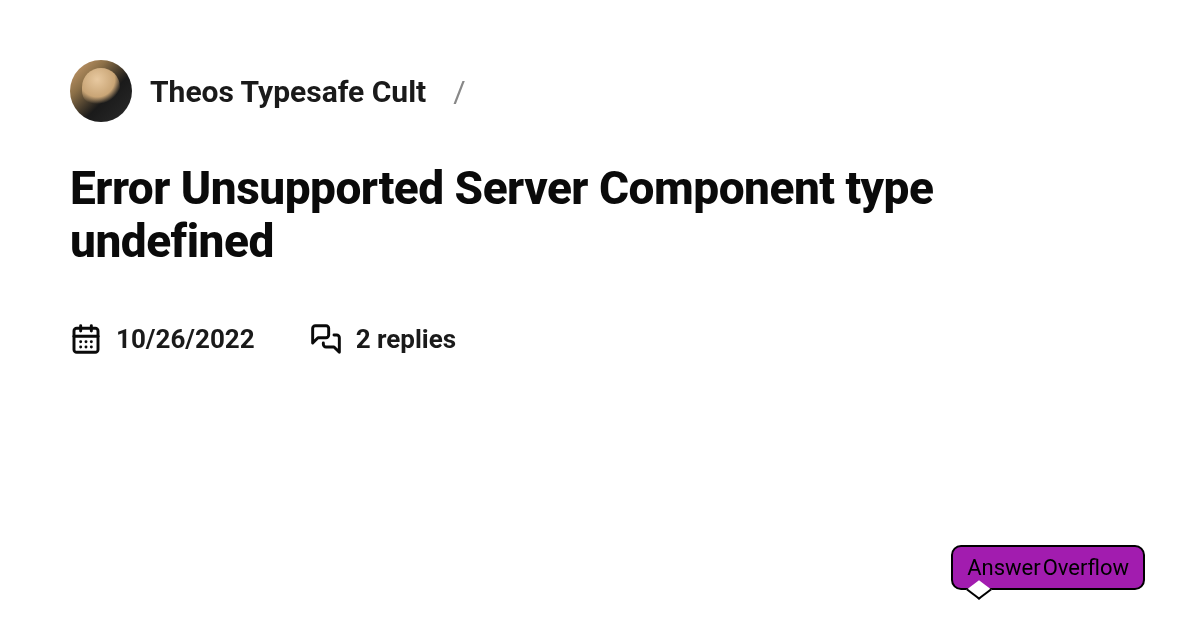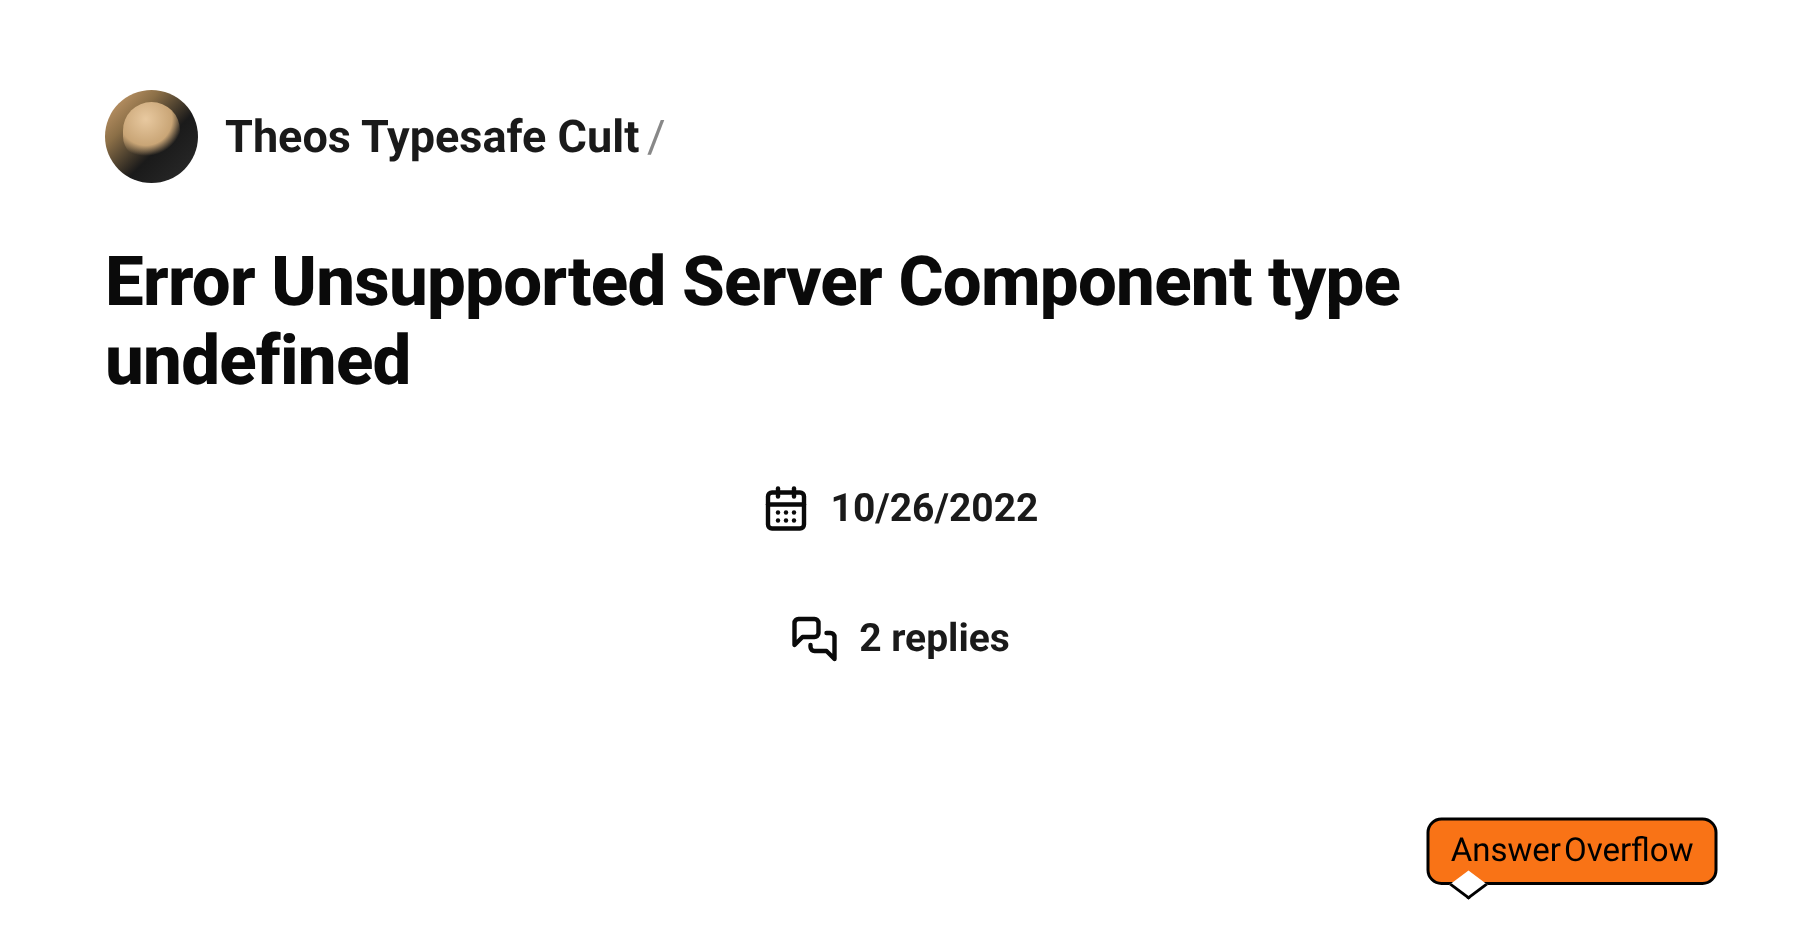--- a/index.html
+++ b/index.html
@@ -38,21 +38,21 @@
       height: 38px;
       background: radial-gradient(circle at 40% 30%, #e8c9a0 0%, #c9a576 50%, transparent 70%);
       border-radius: 50% 50% 40% 40%;
     }
     .breadcrumb-text {
       font-size: 30px;
       font-weight: 700;
       color: #1a1a1a;
       display: flex;
       align-items: center;
-      gap: 5px;
+      gap: 27px;
     }
     .separator {
       color: #888;
       font-weight: 400;
     }
     .category {
       color: #666;
       font-weight: 500;
     }
     .title {
@@ -61,21 +61,20 @@
       color: #0a0a0a;
       line-height: 1.15;
       letter-spacing: -0.5px;
       margin-bottom: 55px;
       max-width: 900px;
     }
     .meta {
       display: flex;
       align-items: center;
       gap: 55px;
-      flex-direction: column;
     }
     .meta-item {
       display: flex;
       align-items: center;
       gap: 14px;
       font-size: 26px;
       font-weight: 700;
       color: #1a1a1a;
     }
     .icon-svg {
@@ -90,21 +89,21 @@
       display: flex;
       align-items: center;
     }
     .logo-bubble {
       position: relative;
       border: 2.5px solid #000;
       border-radius: 10px;
       padding: 8px 14px 8px 14px;
       font-size: 22px;
       font-weight: 400;
-      background: #f97316;
+      background: #a21caf;
     }
     .logo-bubble::after {
       content: '';
       position: absolute;
       bottom: -10px;
       left: 18px;
       width: 14px;
       height: 14px;
       background: #fff;
       border-right: 2.5px solid #000;

